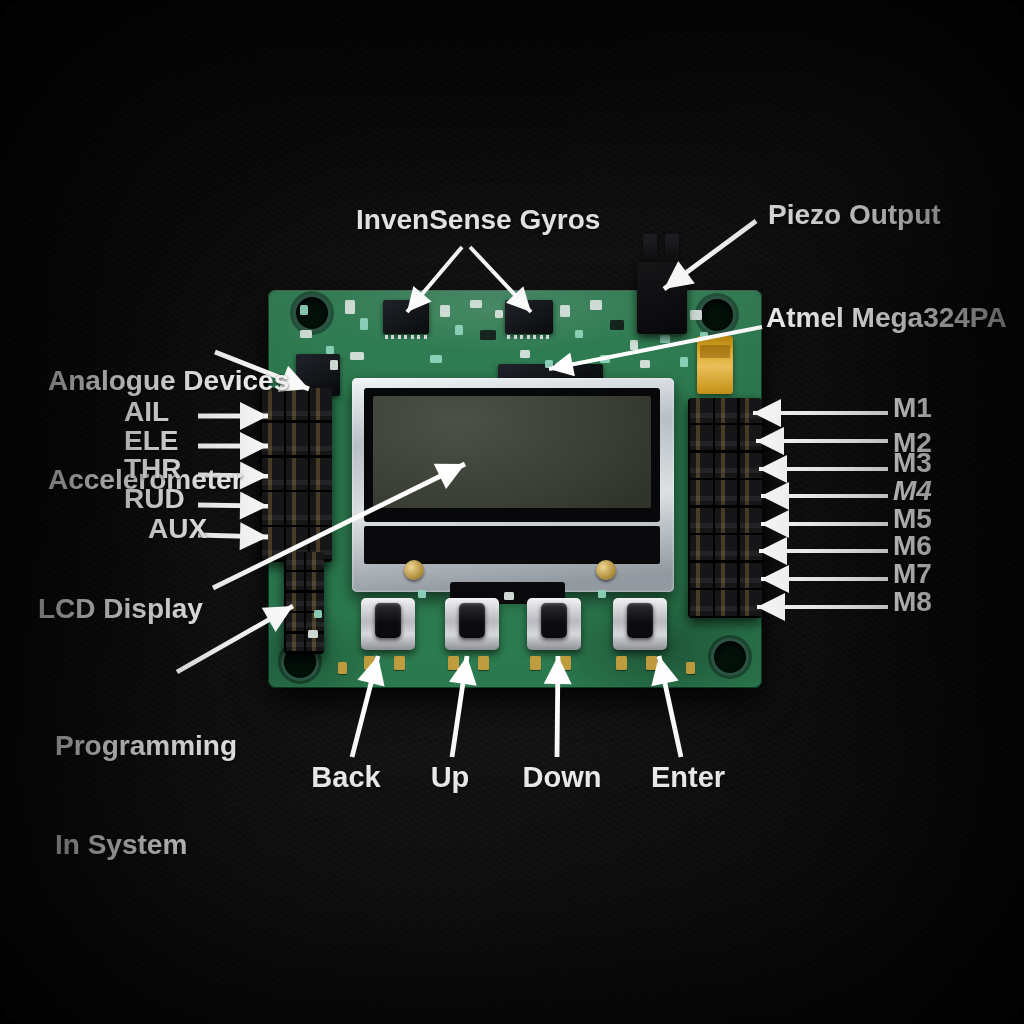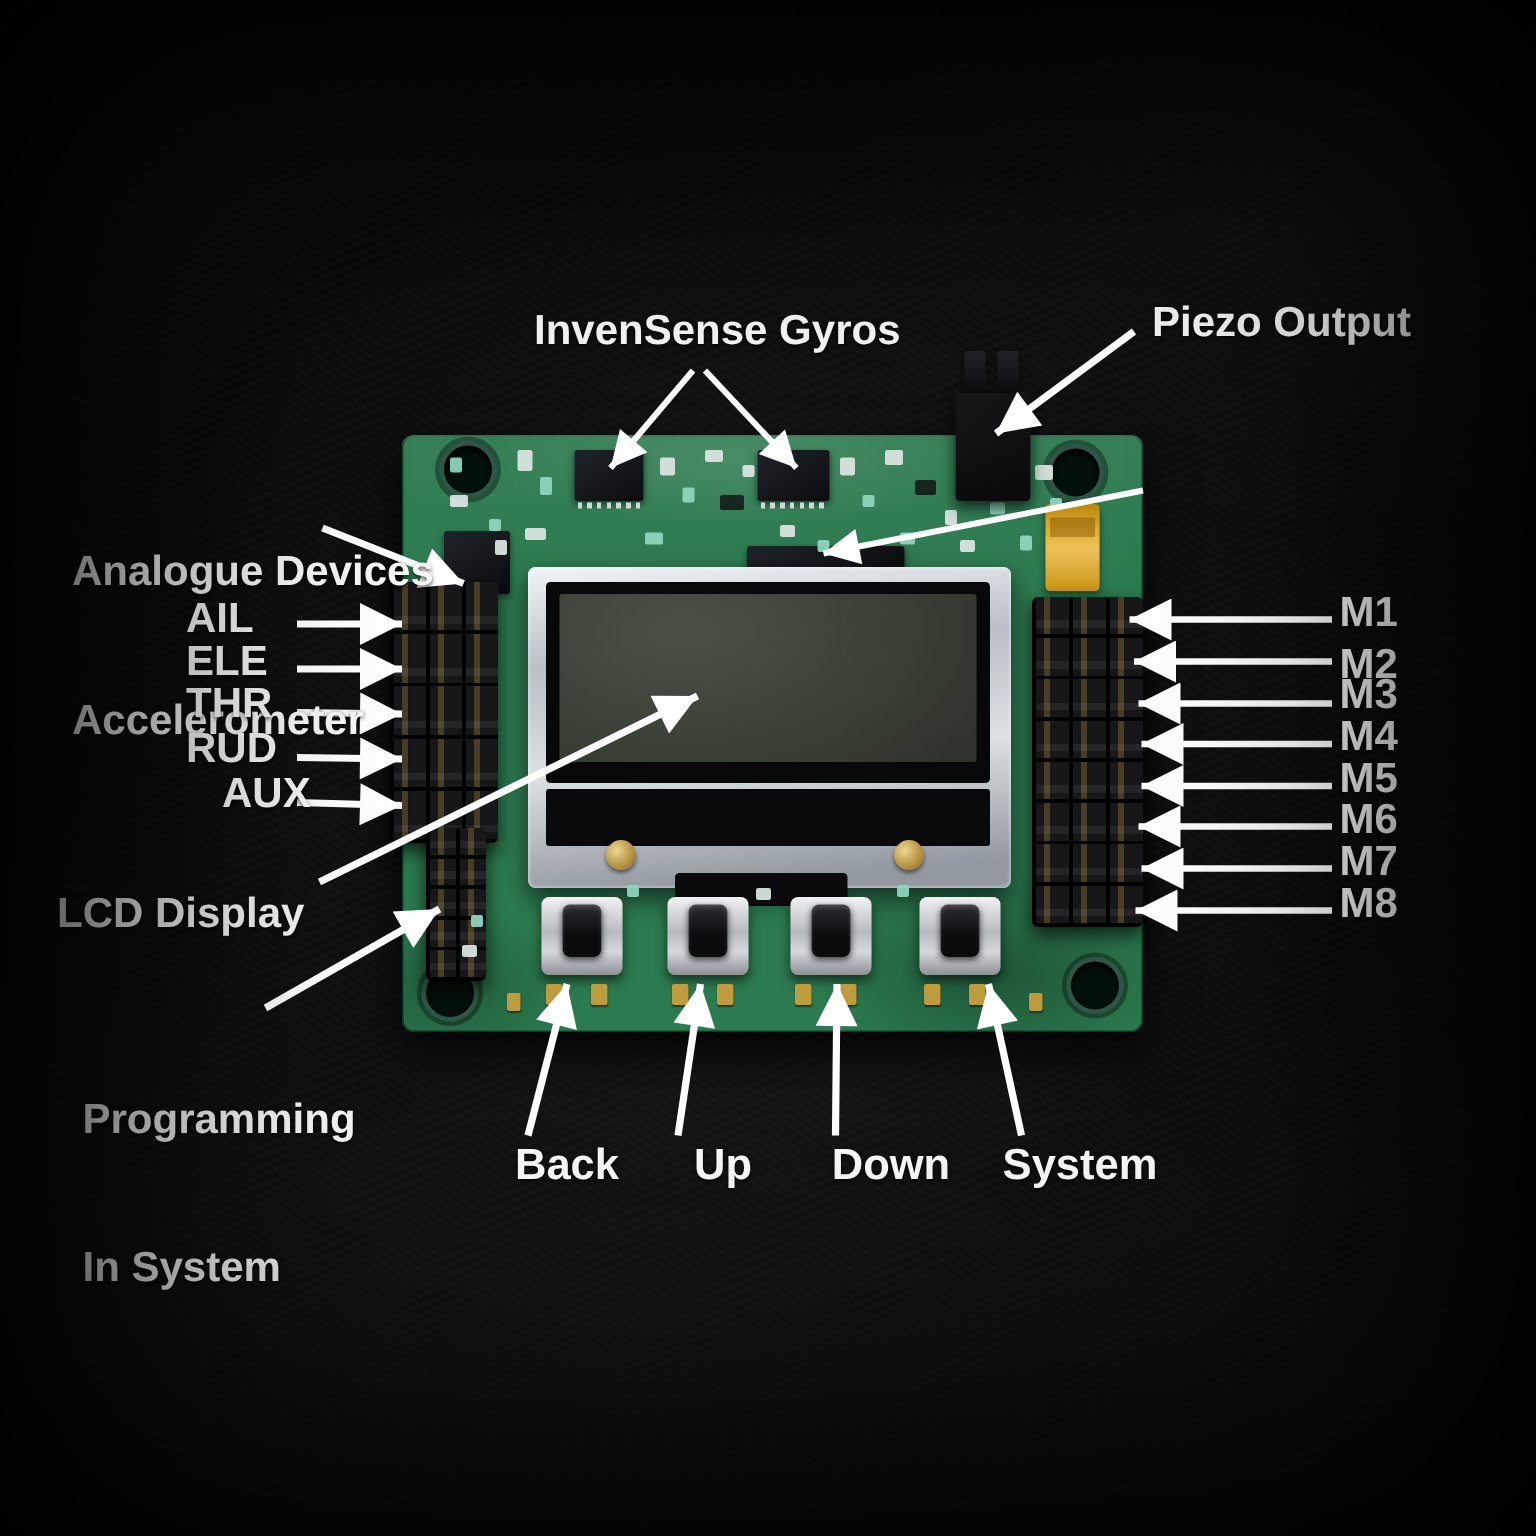--- a/index.html
+++ b/index.html
@@ -69,21 +69,21 @@
     box-shadow:0 2px 5px rgba(0,0,0,.5);}
   .cap-yellow i{position:absolute;left:3px;right:3px;top:9px;height:13px;background:rgba(110,60,0,.38);border-radius:1px;}
   .smd{position:absolute;border-radius:1.5px;opacity:.95;}
   .smd-w{background:#d9e4de;} .smd-t{background:#8fd4bd;}
   .smd-d{background:#14211b;} .smd-g{background:#c79f3e;box-shadow:0 1px 1px rgba(0,0,0,.5);}
   
   .arrows{position:absolute;left:0;top:0;width:1024px;height:1024px;pointer-events:none;}
   .label{position:absolute;color:#f7f7f7;font-weight:700;font-size:28px;line-height:33px;
     text-shadow:0 1px 3px rgba(0,0,0,.7);white-space:pre;}
   .label.big{font-size:29px;}
-  .center{transform:translateX(-50%);margin-left:32px;}
+  .center{transform:translateX(-50%);}
 </style>
 </head>
 <body>
 
 <div class="scene">
 
   <div class="board">
     <div class="hole" style="left:25px;top:4px;"></div>
     <div class="hole" style="left:430px;top:6px;"></div>
     <div class="hole" style="left:13px;top:353px;"></div>
@@ -230,29 +230,30 @@
   <div class="label" style="left:124px;top:482px;">RUD</div>
   <div class="label" style="left:124px;top:512px;margin-left:24px;">AUX</div>
 
   <div class="label" style="left:38px;top:592px;">LCD Display</div>
 
   <div class="label" style="left:55px;top:663px;">
     <div>Programming</div>
     <div>In System</div>
   </div>
 
+  <div class="label" style="left:766px;top:301px;">Atmel Mega324PA</div>
 
   <div class="label" style="left:893px;top:391px;text-align:center;">M1</div>
   <div class="label" style="left:893px;top:426px;">M2</div>
   <div class="label" style="left:893px;top:446px;">M3</div>
-  <div class="label" style="left:893px;top:474px;">M4</div>
+  <div class="label" style="left:893px;top:474px;font-style:italic;">M4</div>
   <div class="label" style="left:893px;top:502px;">M5</div>
   <div class="label" style="left:893px;top:529px;">M6</div>
   <div class="label" style="left:893px;top:557px;">M7</div>
   <div class="label" style="left:893px;top:585px;">M8</div>
 
   <div class="label big center" style="left:346px;top:761px;">Back</div>
   <div class="label big center" style="left:450px;top:761px;">Up</div>
   <div class="label big center" style="left:562px;top:761px;">Down</div>
-  <div class="label big center" style="left:688px;top:761px;">System</div>
+  <div class="label big center" style="left:688px;top:761px;">Enter</div>
 
   <div class="vignette"></div>
 </div>
 
 </body></html>

